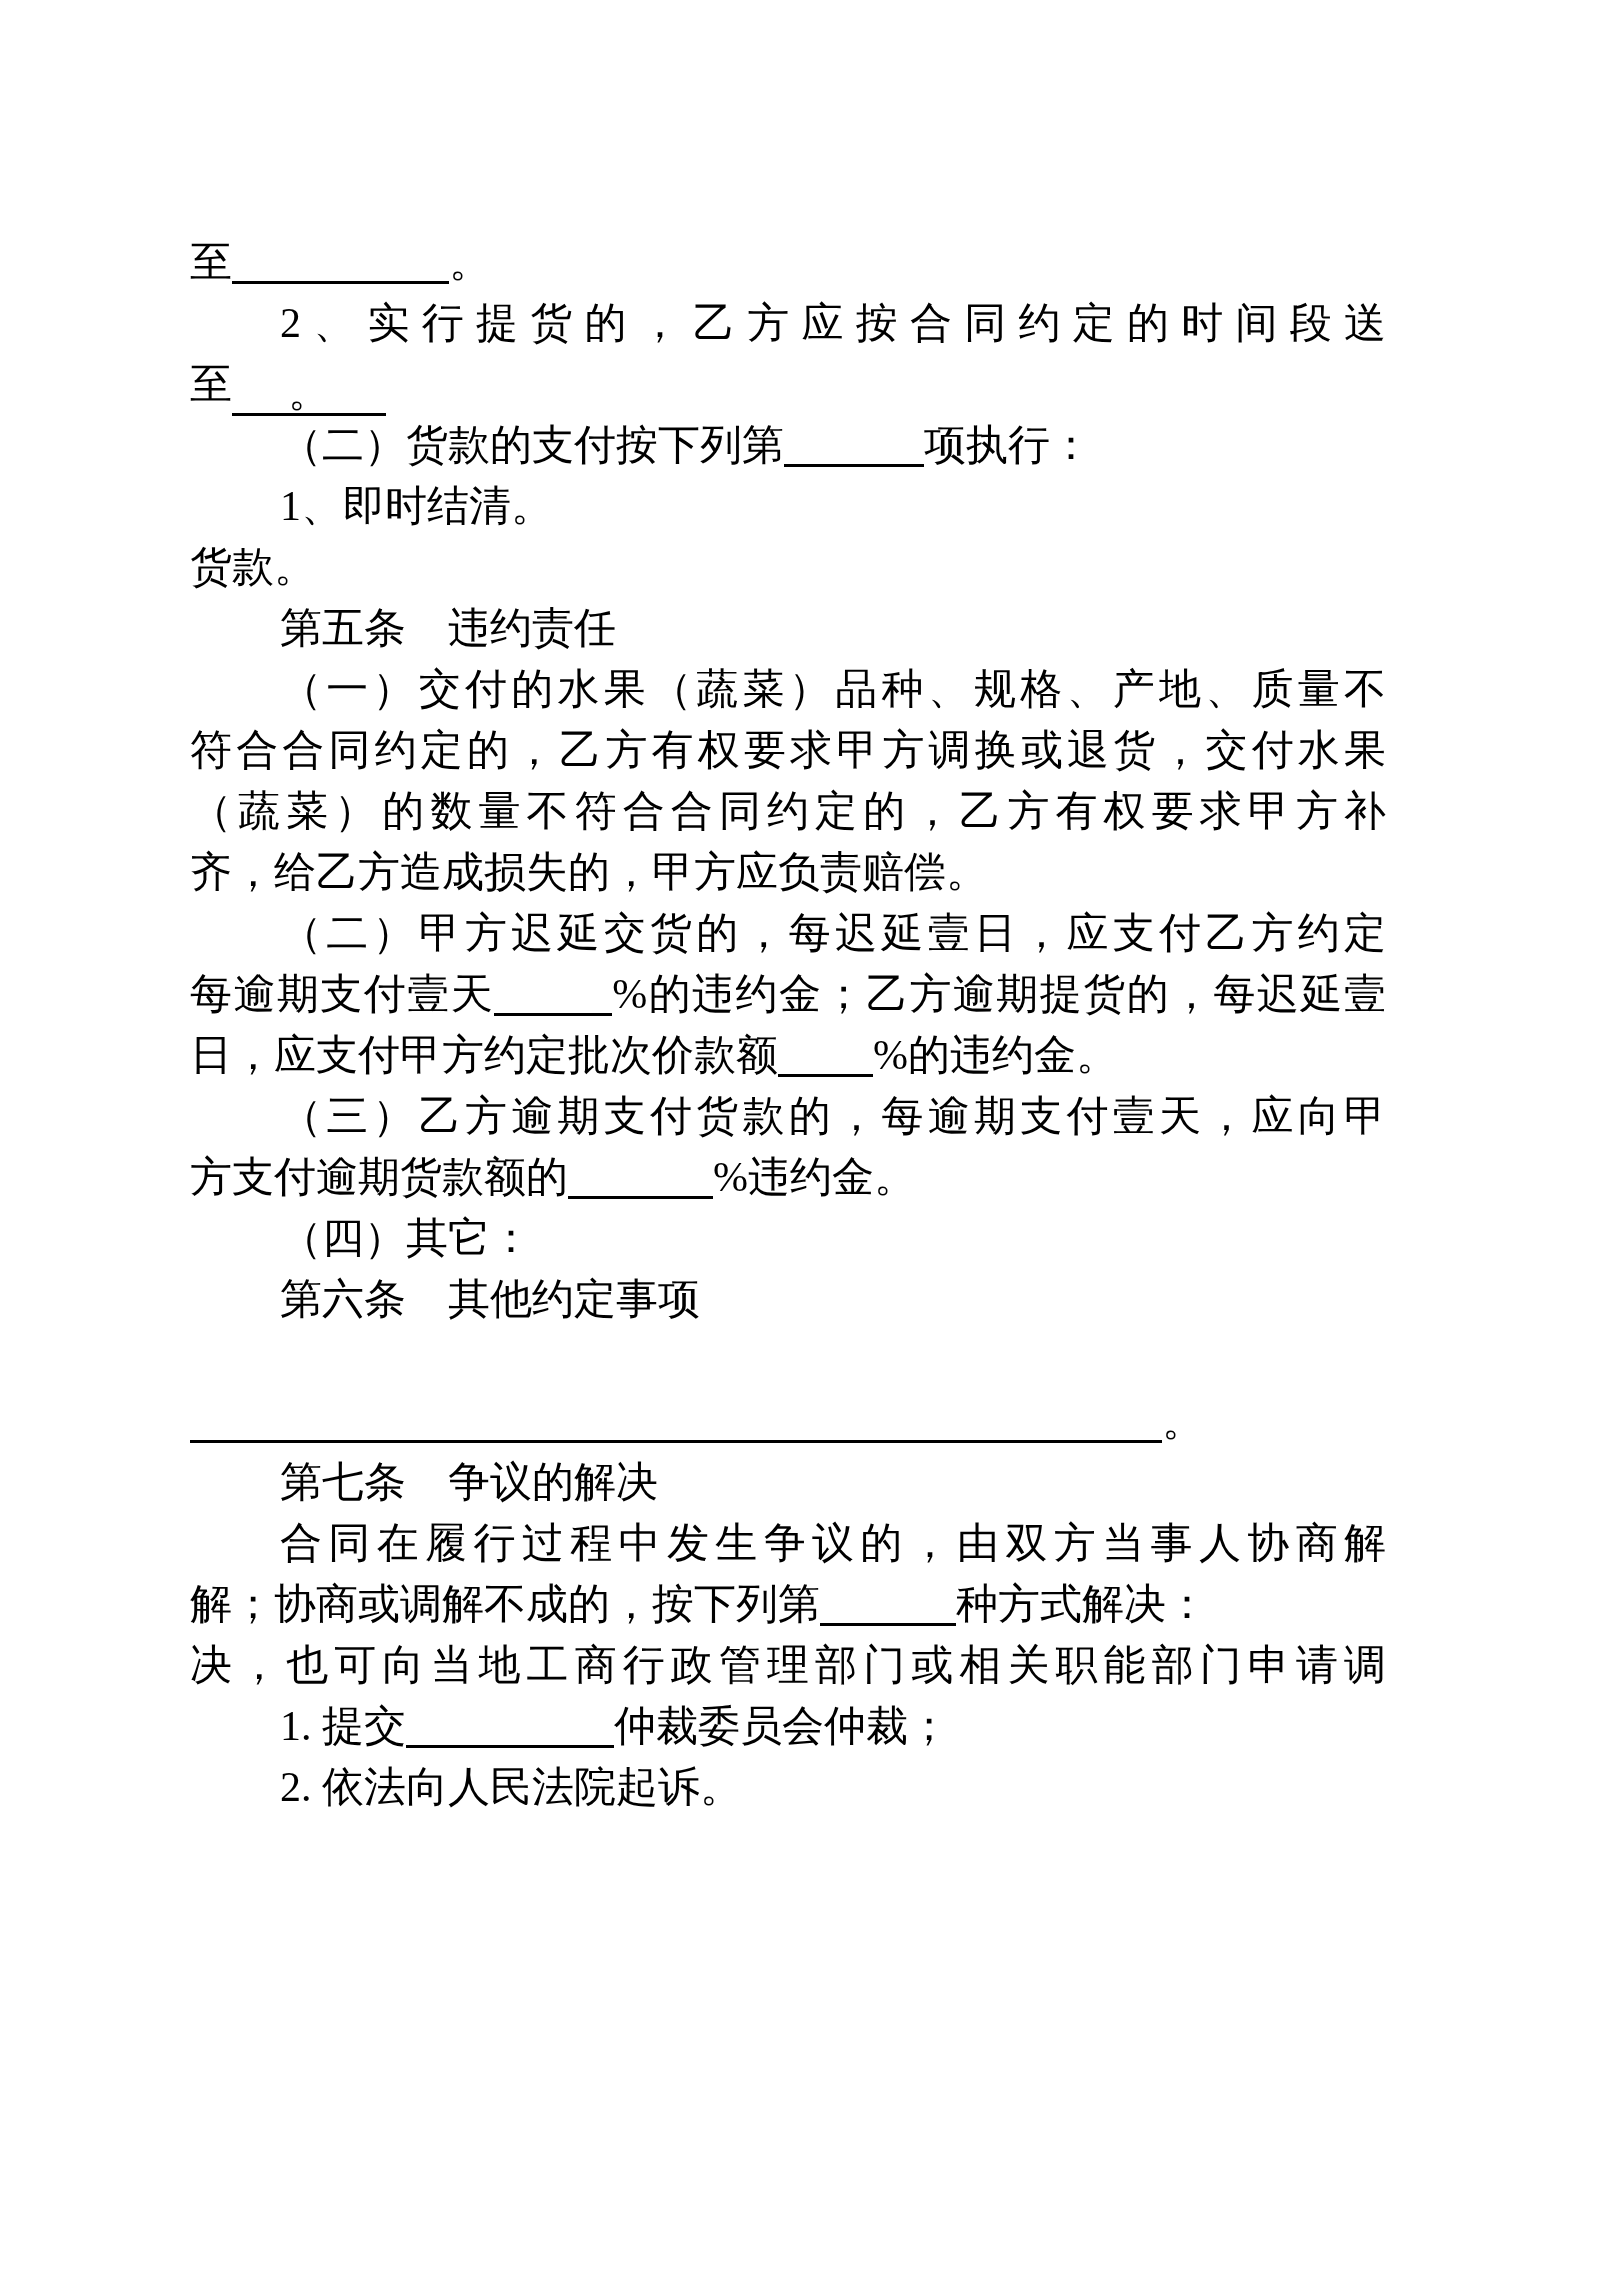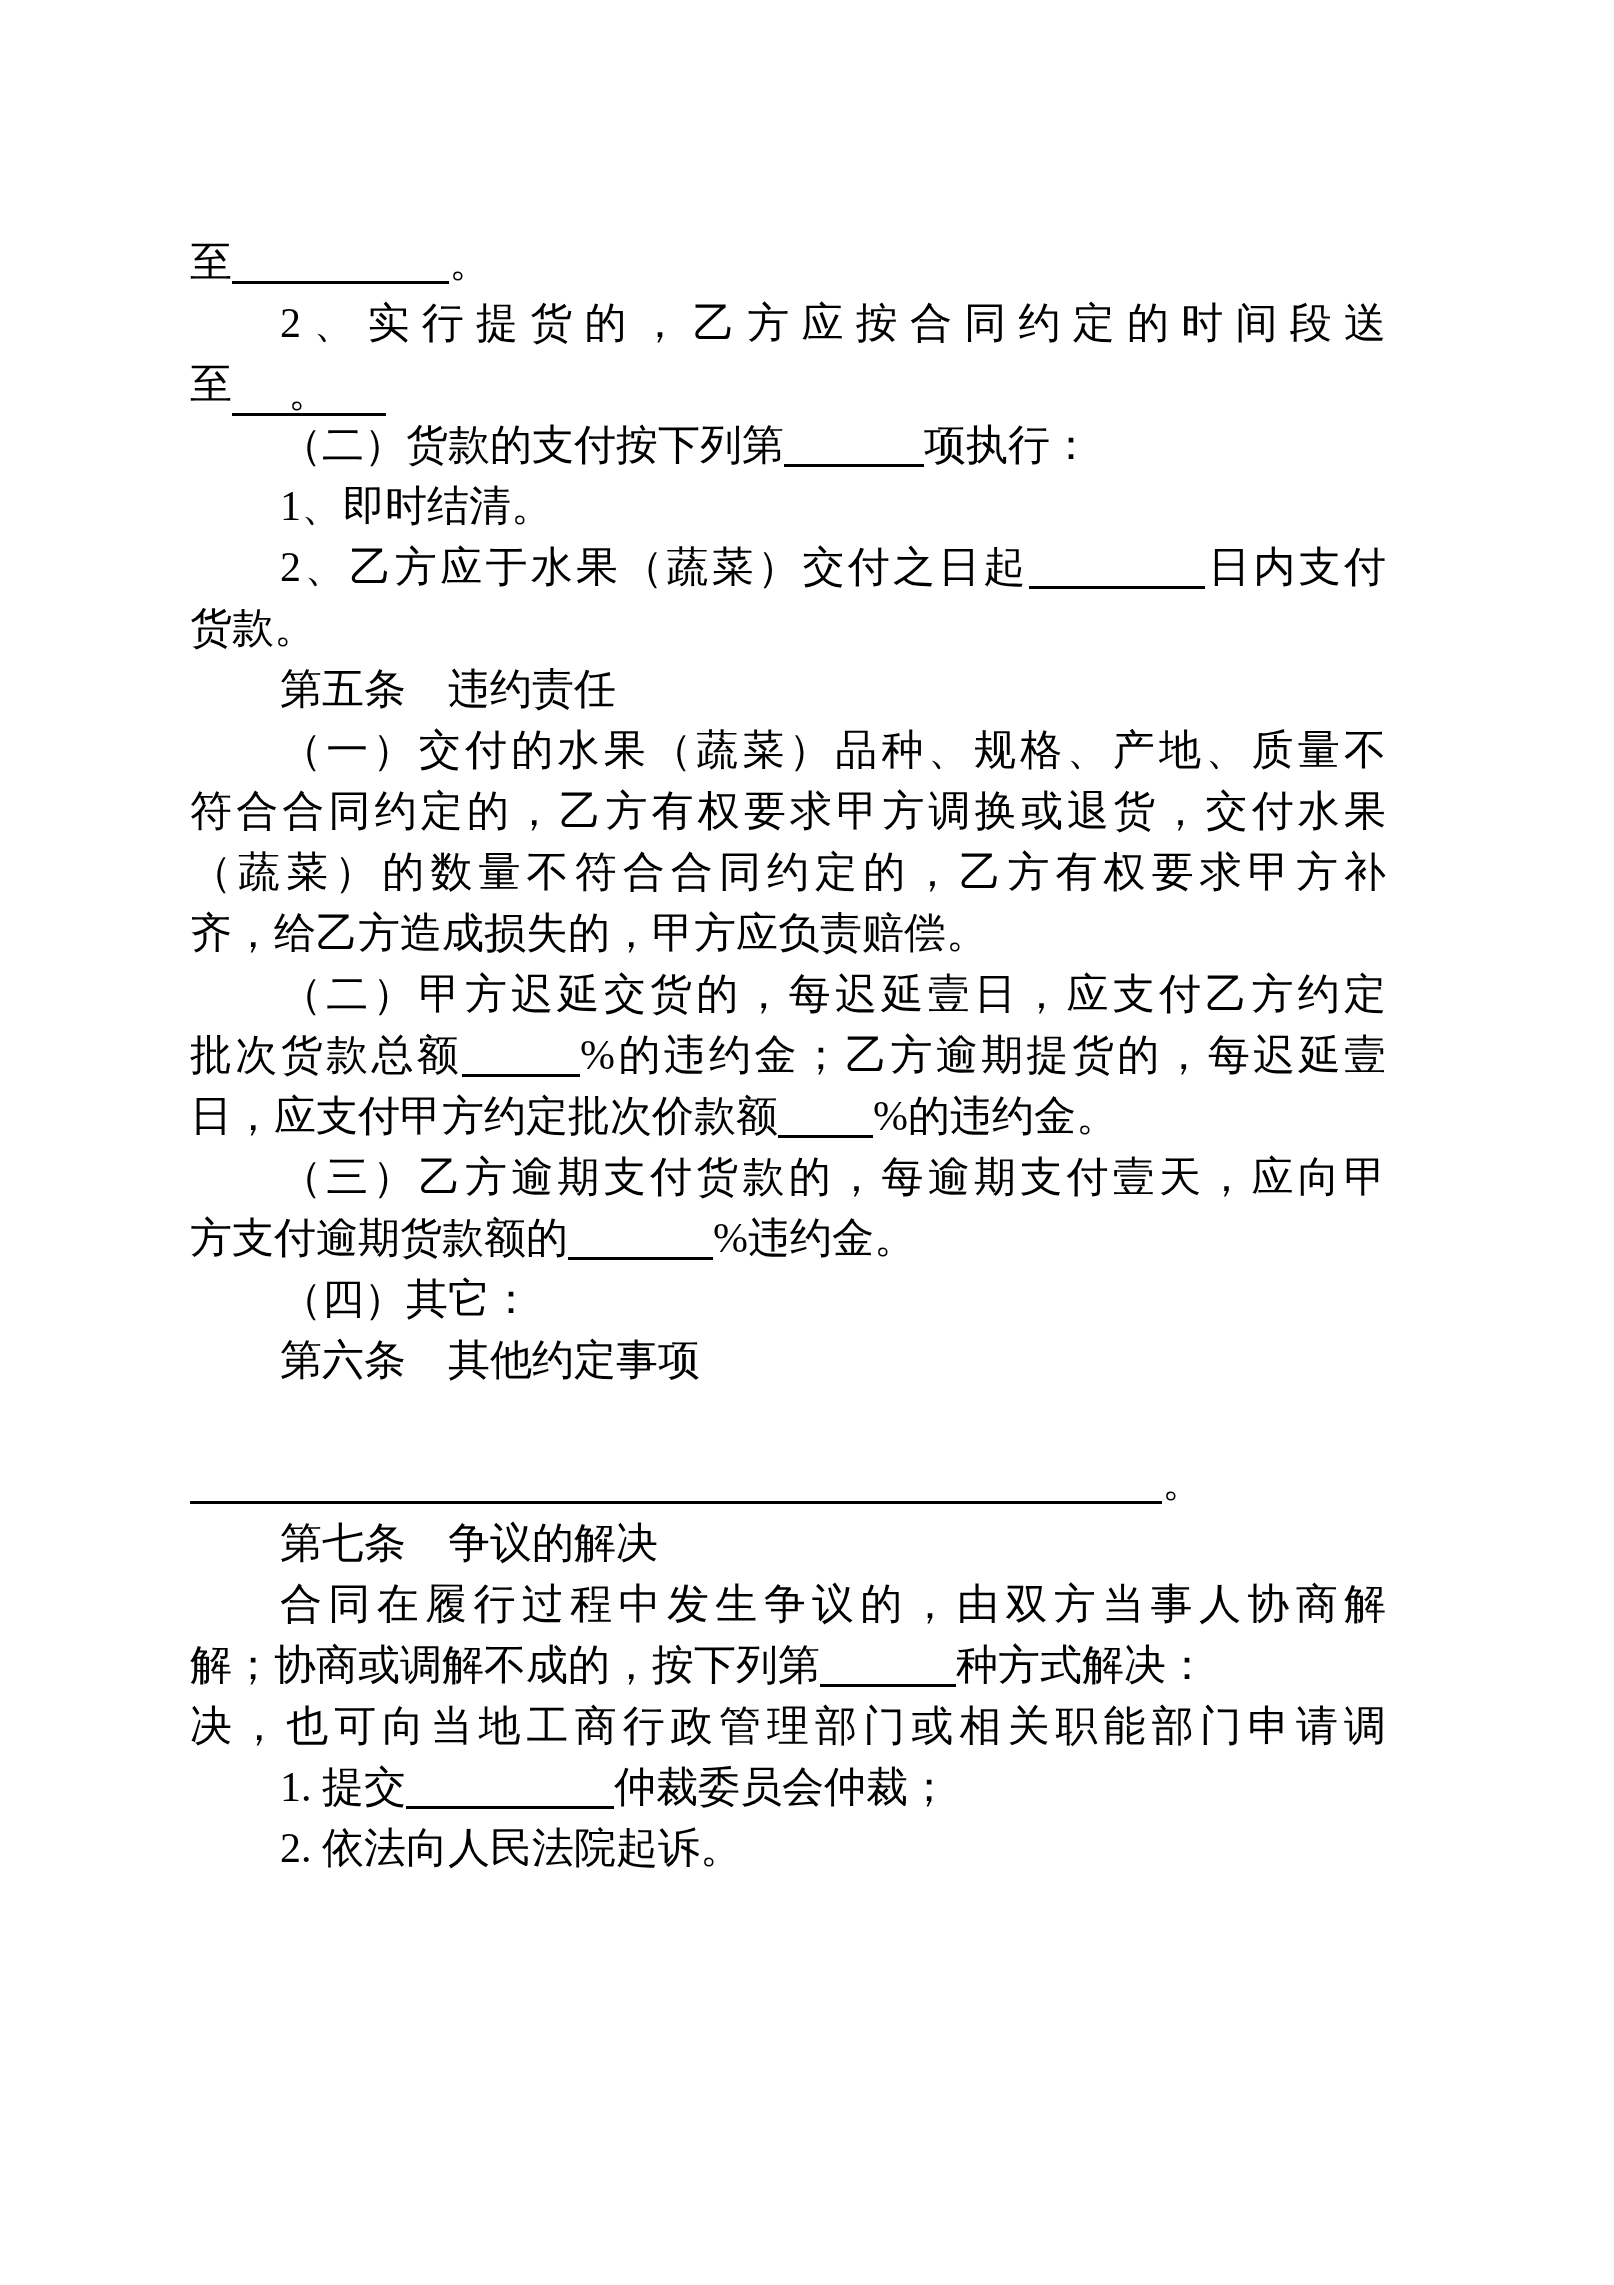--- a/index.html
+++ b/index.html
@@ -32,29 +32,28 @@
 </head>
 <body>
 
 <div class="page">
   <div class="text-block">
       <div class="line"><span>至</span><span class="blank" style="width: 217px;"></span><span>。</span></div>
       <div class="line j" style="text-indent: 90px;"><span>2、实行提货的，乙方应按合同约定的时间段送</span></div>
       <div class="line"><span>至</span><span class="blank" style="width: 154px;">。</span></div>
       <div class="line" style="text-indent: 90px;"><span>（二）货款的支付按下列第</span><span class="blank" style="width: 140px;"></span><span>项执行：</span></div>
       <div class="line" style="text-indent: 90px;"><span>1、即时结清。</span></div>
-      <div class="line j" style="text-indent: 90px;"><span>2、乙方应于水果（蔬菜）交付之日起</span><span class="blank" style="width: 176px;"></span><span>日内支付</span></div>
       <div class="line"><span>货款。</span></div>
       <div class="line b" style="text-indent: 90px;"><span>第五条　违约责任</span></div>
       <div class="line j" style="text-indent: 90px;"><span>（一）交付的水果（蔬菜）品种、规格、产地、质量不</span></div>
       <div class="line j"><span>符合合同约定的，乙方有权要求甲方调换或退货，交付水果</span></div>
       <div class="line j"><span>（蔬菜）的数量不符合合同约定的，乙方有权要求甲方补</span></div>
       <div class="line"><span>齐，给乙方造成损失的，甲方应负责赔偿。</span></div>
       <div class="line j" style="text-indent: 90px;"><span>（二）甲方迟延交货的，每迟延壹日，应支付乙方约定</span></div>
-      <div class="line j"><span>批次货款总额</span><span class="blank" style="width: 118px;"></span><span>%的违约金；乙方逾期提货的，每迟延壹</span></div>
+      <div class="line j"><span>每逾期支付壹天</span><span class="blank" style="width: 118px;"></span><span>%的违约金；乙方逾期提货的，每迟延壹</span></div>
       <div class="line"><span>日，应支付甲方约定批次价款额</span><span class="blank" style="width: 95px;"></span><span>%的违约金。</span></div>
       <div class="line j" style="text-indent: 90px;"><span>（三）乙方逾期支付货款的，每逾期支付壹天，应向甲</span></div>
       <div class="line"><span>方支付逾期货款额的</span><span class="blank" style="width: 145px;"></span><span>%违约金。</span></div>
       <div class="line" style="text-indent: 90px;"><span>（四）其它：</span></div>
       <div class="line b" style="text-indent: 90px;"><span>第六条　其他约定事项</span></div>
       <div class="line empty">&nbsp;</div>
       <div class="line"><span class="blank" style="width: 972px;"></span><span>。</span></div>
       <div class="line b" style="text-indent: 90px;"><span>第七条　争议的解决</span></div>
       <div class="line j" style="text-indent: 90px;"><span>合同在履行过程中发生争议的，由双方当事人协商解</span></div>
       <div class="line"><span>解；协商或调解不成的，按下列第</span><span class="blank" style="width: 136px;"></span><span>种方式解决：</span></div>

